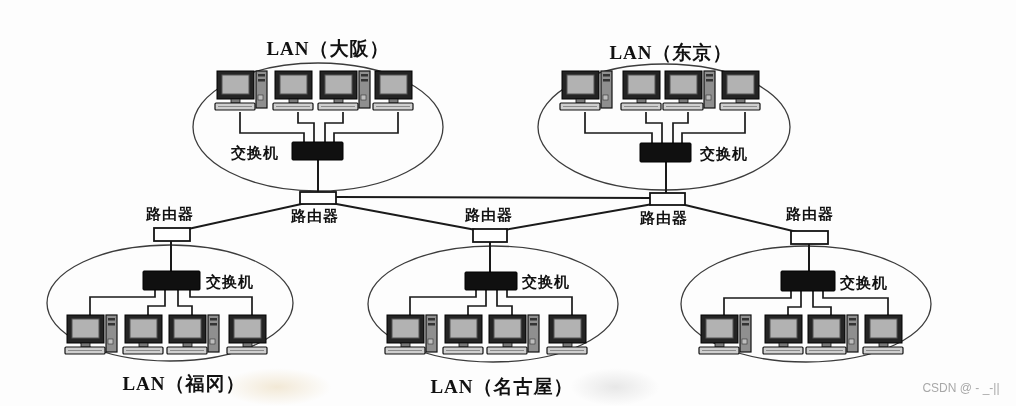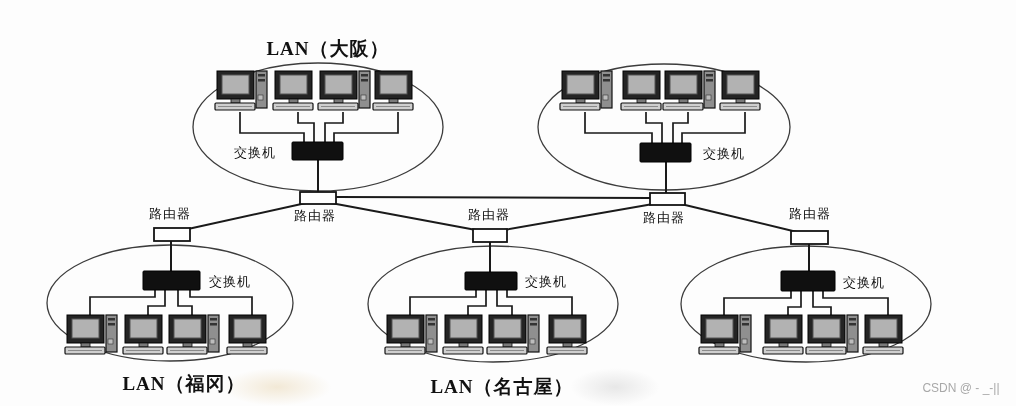--- a/index.html
+++ b/index.html
@@ -22,22 +22,22 @@
     transform:translateX(-50%);
     white-space:nowrap;
     color:#111;
   }
   .lan-label{
     font-size:19px;
     font-weight:600;
     letter-spacing:1px;
   }
   .dev-label{
-    font-size:13px;
-    font-weight:400;
+    font-size:15px;
+    font-weight:700;
     letter-spacing:1px;
   }
   .watermark{
     position:absolute;
     transform:translateX(-50%);
     font-family:"Liberation Sans","DejaVu Sans",sans-serif;
     font-size:12px;
     color:#a8a8a8;
     white-space:nowrap;
   }
@@ -152,20 +152,21 @@
     <rect class="switch-box" x="781" y="271" width="54" height="20" rx="1"></rect>
 
     <rect class="router-box" x="300" y="192" width="36" height="12"></rect>
     <rect class="router-box" x="650" y="193" width="35" height="12"></rect>
     <rect class="router-box" x="154" y="228" width="36" height="13"></rect>
     <rect class="router-box" x="473" y="229" width="34" height="13"></rect>
     <rect class="router-box" x="791" y="231" width="37" height="13"></rect>
   </svg>
 
   <div class="label lan-label" style="left:328px;top:36px">LAN（大阪）</div>
+  <div class="label lan-label" style="left:671px;top:40px">LAN（东京）</div>
   <div class="label lan-label" style="left:502px;top:374px">LAN（名古屋）</div>
   <div class="label lan-label" style="left:184px;top:371px">LAN（福冈）</div>
 
   <div class="label dev-label" style="left:255px;top:144px">交换机</div>
   <div class="label dev-label" style="left:724px;top:145px">交换机</div>
   <div class="label dev-label" style="left:230px;top:273px">交换机</div>
   <div class="label dev-label" style="left:546px;top:273px">交换机</div>
   <div class="label dev-label" style="left:864px;top:274px">交换机</div>
 
   <div class="label dev-label" style="left:315px;top:207px">路由器</div>

